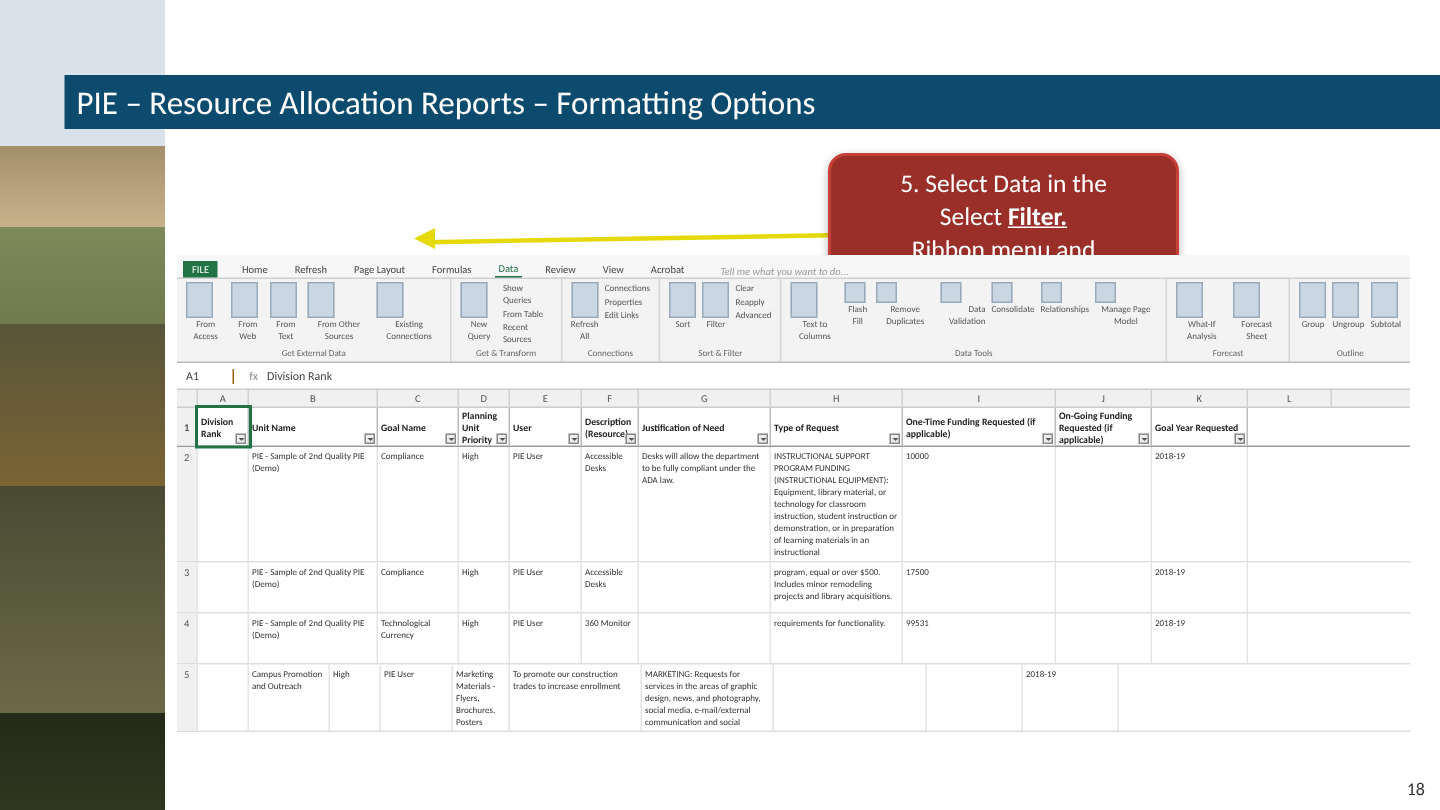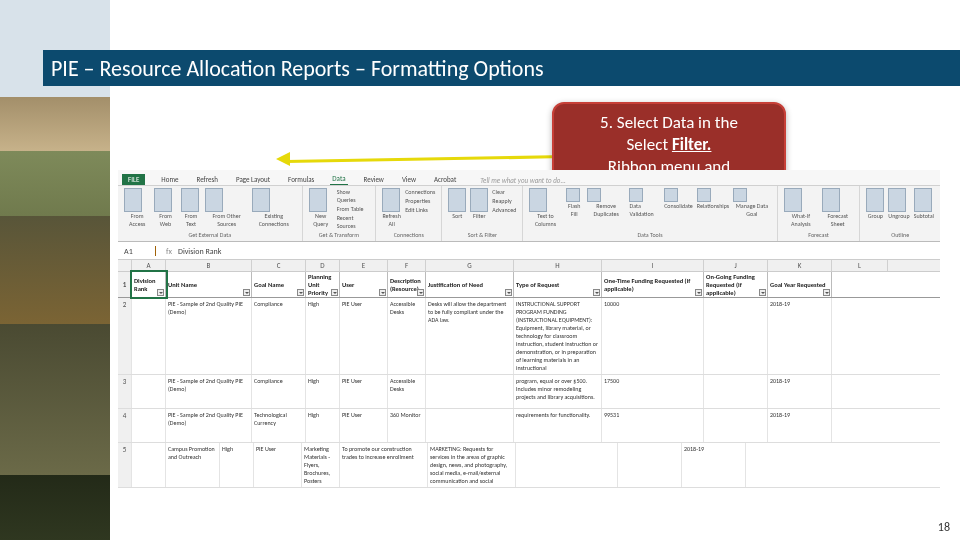--- a/index.html
+++ b/index.html
@@ -186,35 +186,35 @@
             <div>Text to Columns</div>
           </div>
         <div style="text-align:center">
             <div class="r-ico"></div>
             <div>Flash Fill</div>
           </div>
         <div style="text-align:center">
             <div class="r-ico"></div>
             <div>Remove Duplicates</div>
           </div>
+        <div style="text-align:right">
+            <div class="r-ico"></div>
+            <div>Data Validation</div>
+          </div>
+        <div style="text-align:center">
+            <div class="r-ico"></div>
+            <div>Consolidate</div>
+          </div>
         <div style="text-align:left">
             <div class="r-ico"></div>
-            <div>Data Validation</div>
-          </div>
-        <div style="text-align:center">
-            <div class="r-ico"></div>
-            <div>Consolidate</div>
-          </div>
-        <div style="text-align:left">
-            <div class="r-ico"></div>
             <div>Relationships</div>
           </div>
         <div style="text-align:center">
             <div class="r-ico"></div>
-            <div>Manage Data Goal</div>
+            <div>Manage Page Model</div>
           </div>
       </div>
       <div class="caption">Data Tools</div>
     </div>
     <div class="r-group">
       <div class="icons">
         <div style="text-align:center">
             <div class="r-ico big"></div>
             <div>What-If Analysis</div>
           </div>

